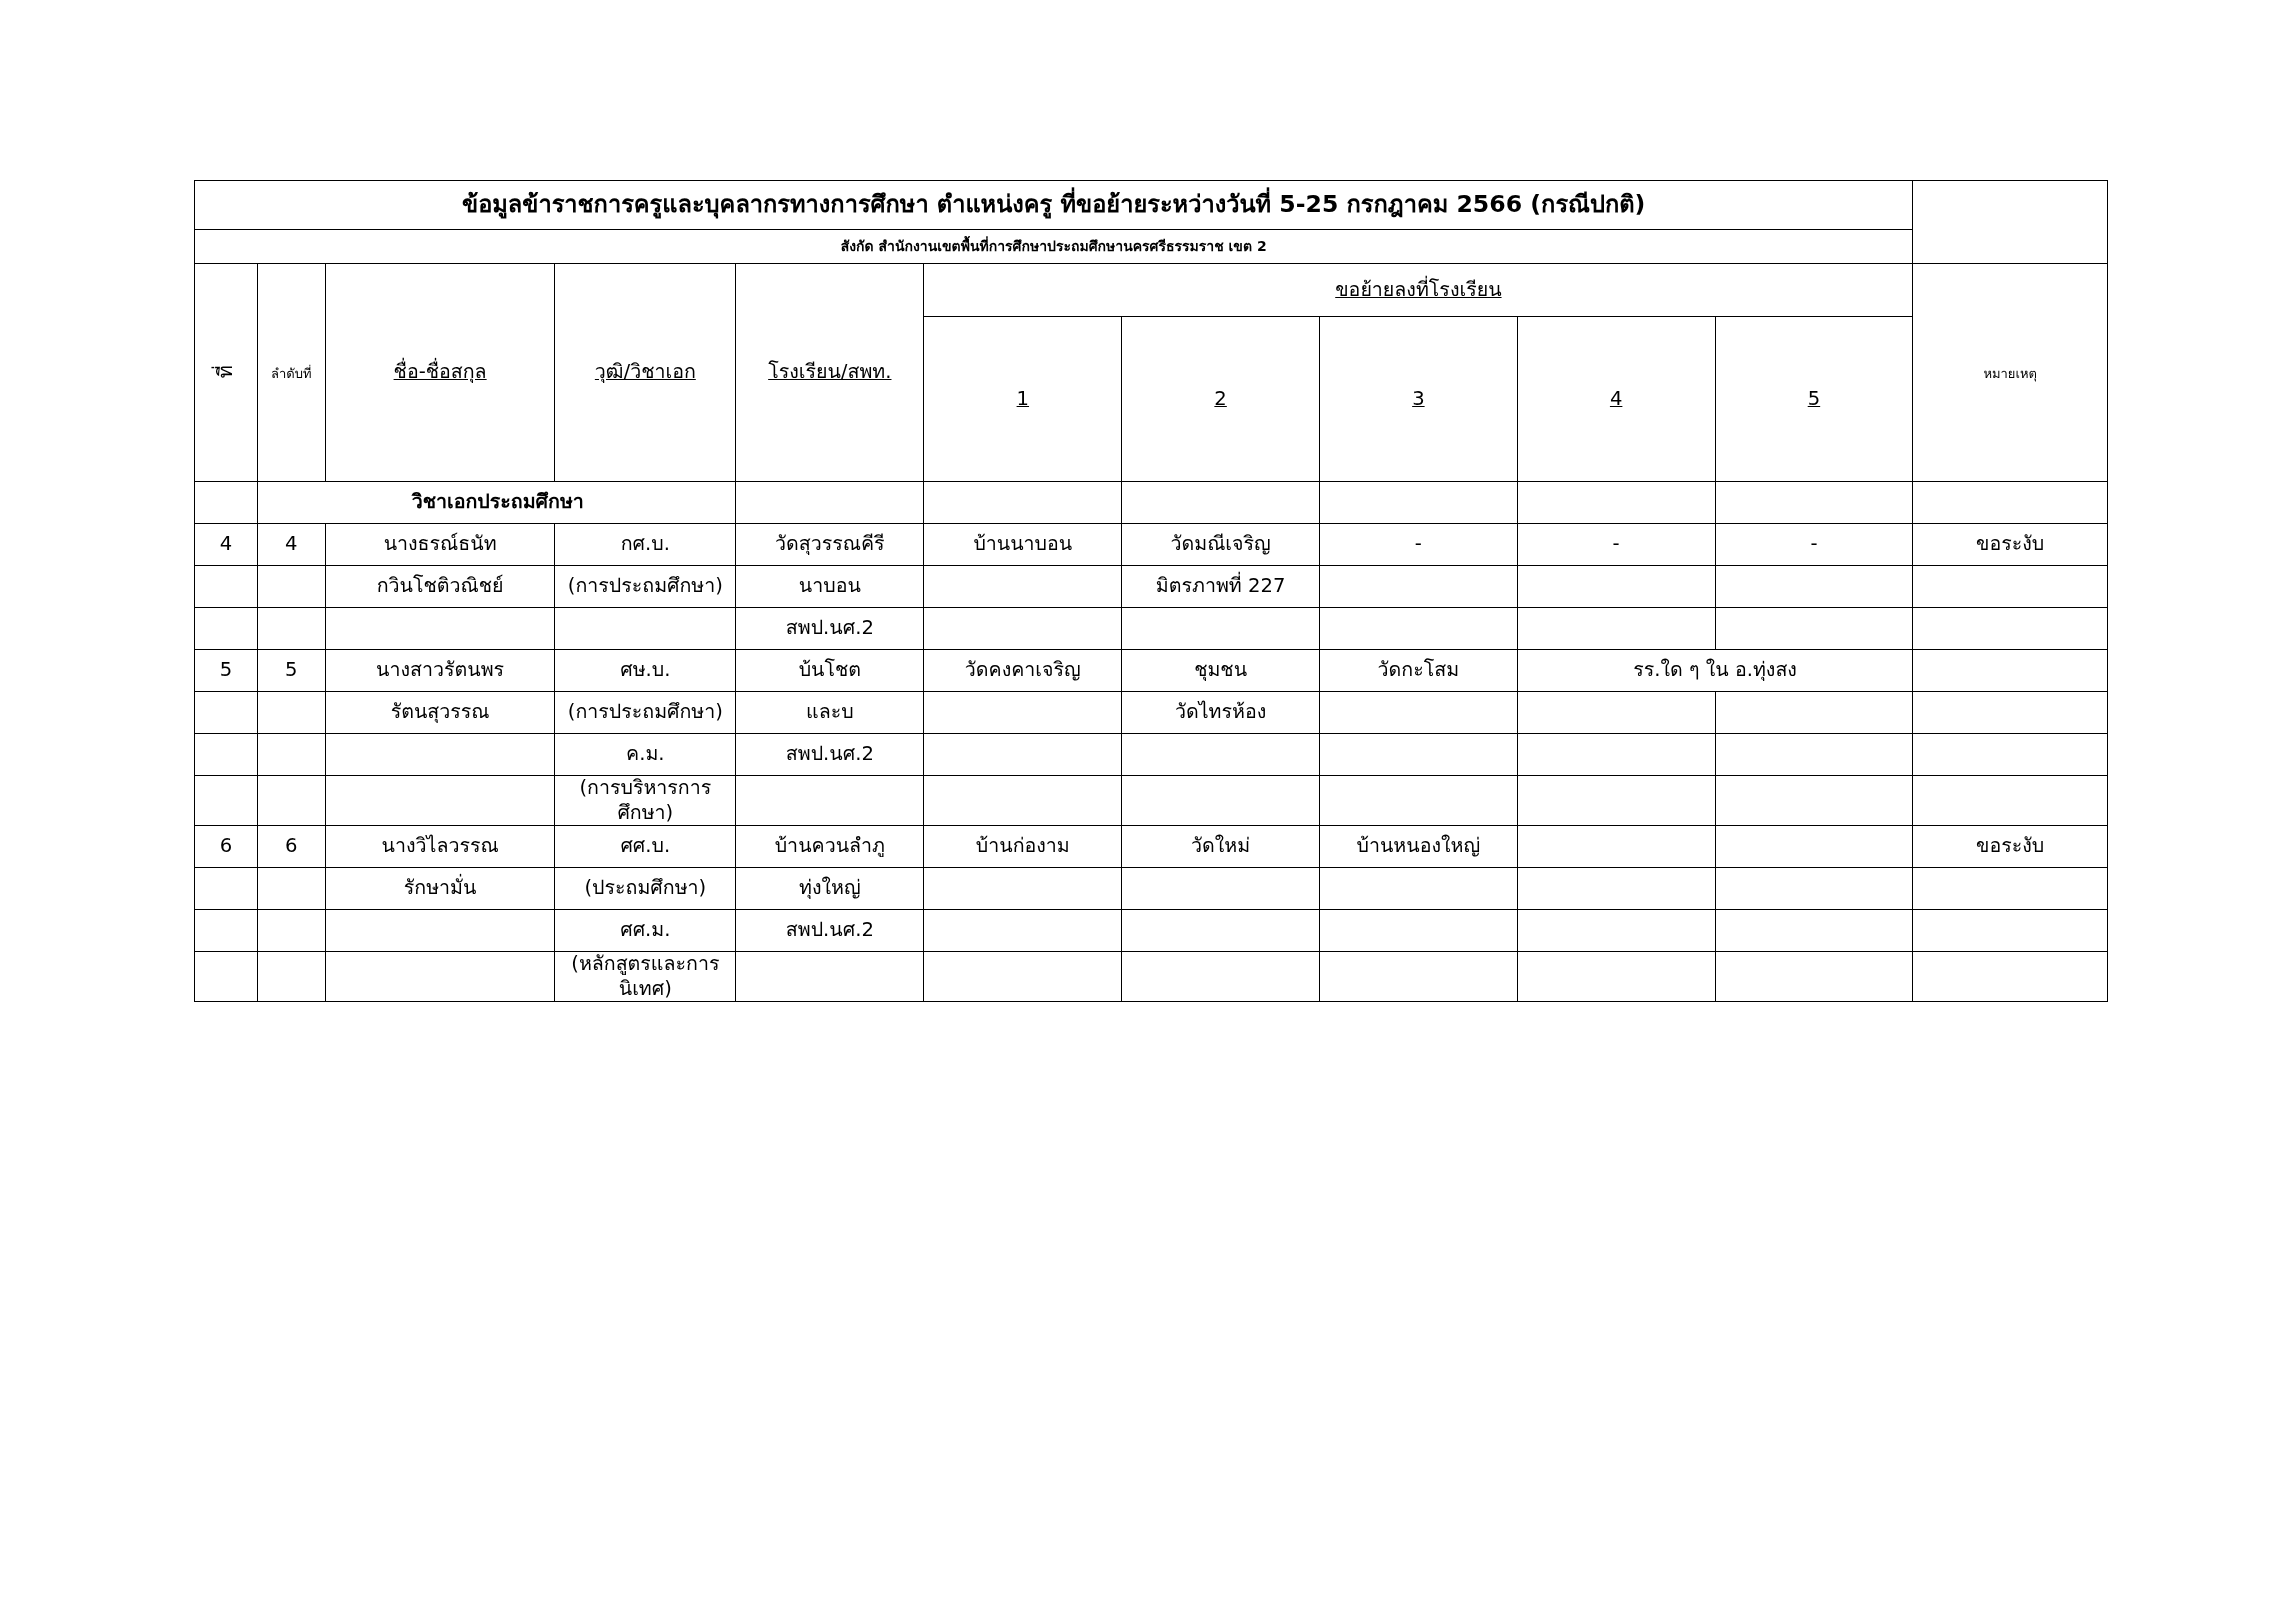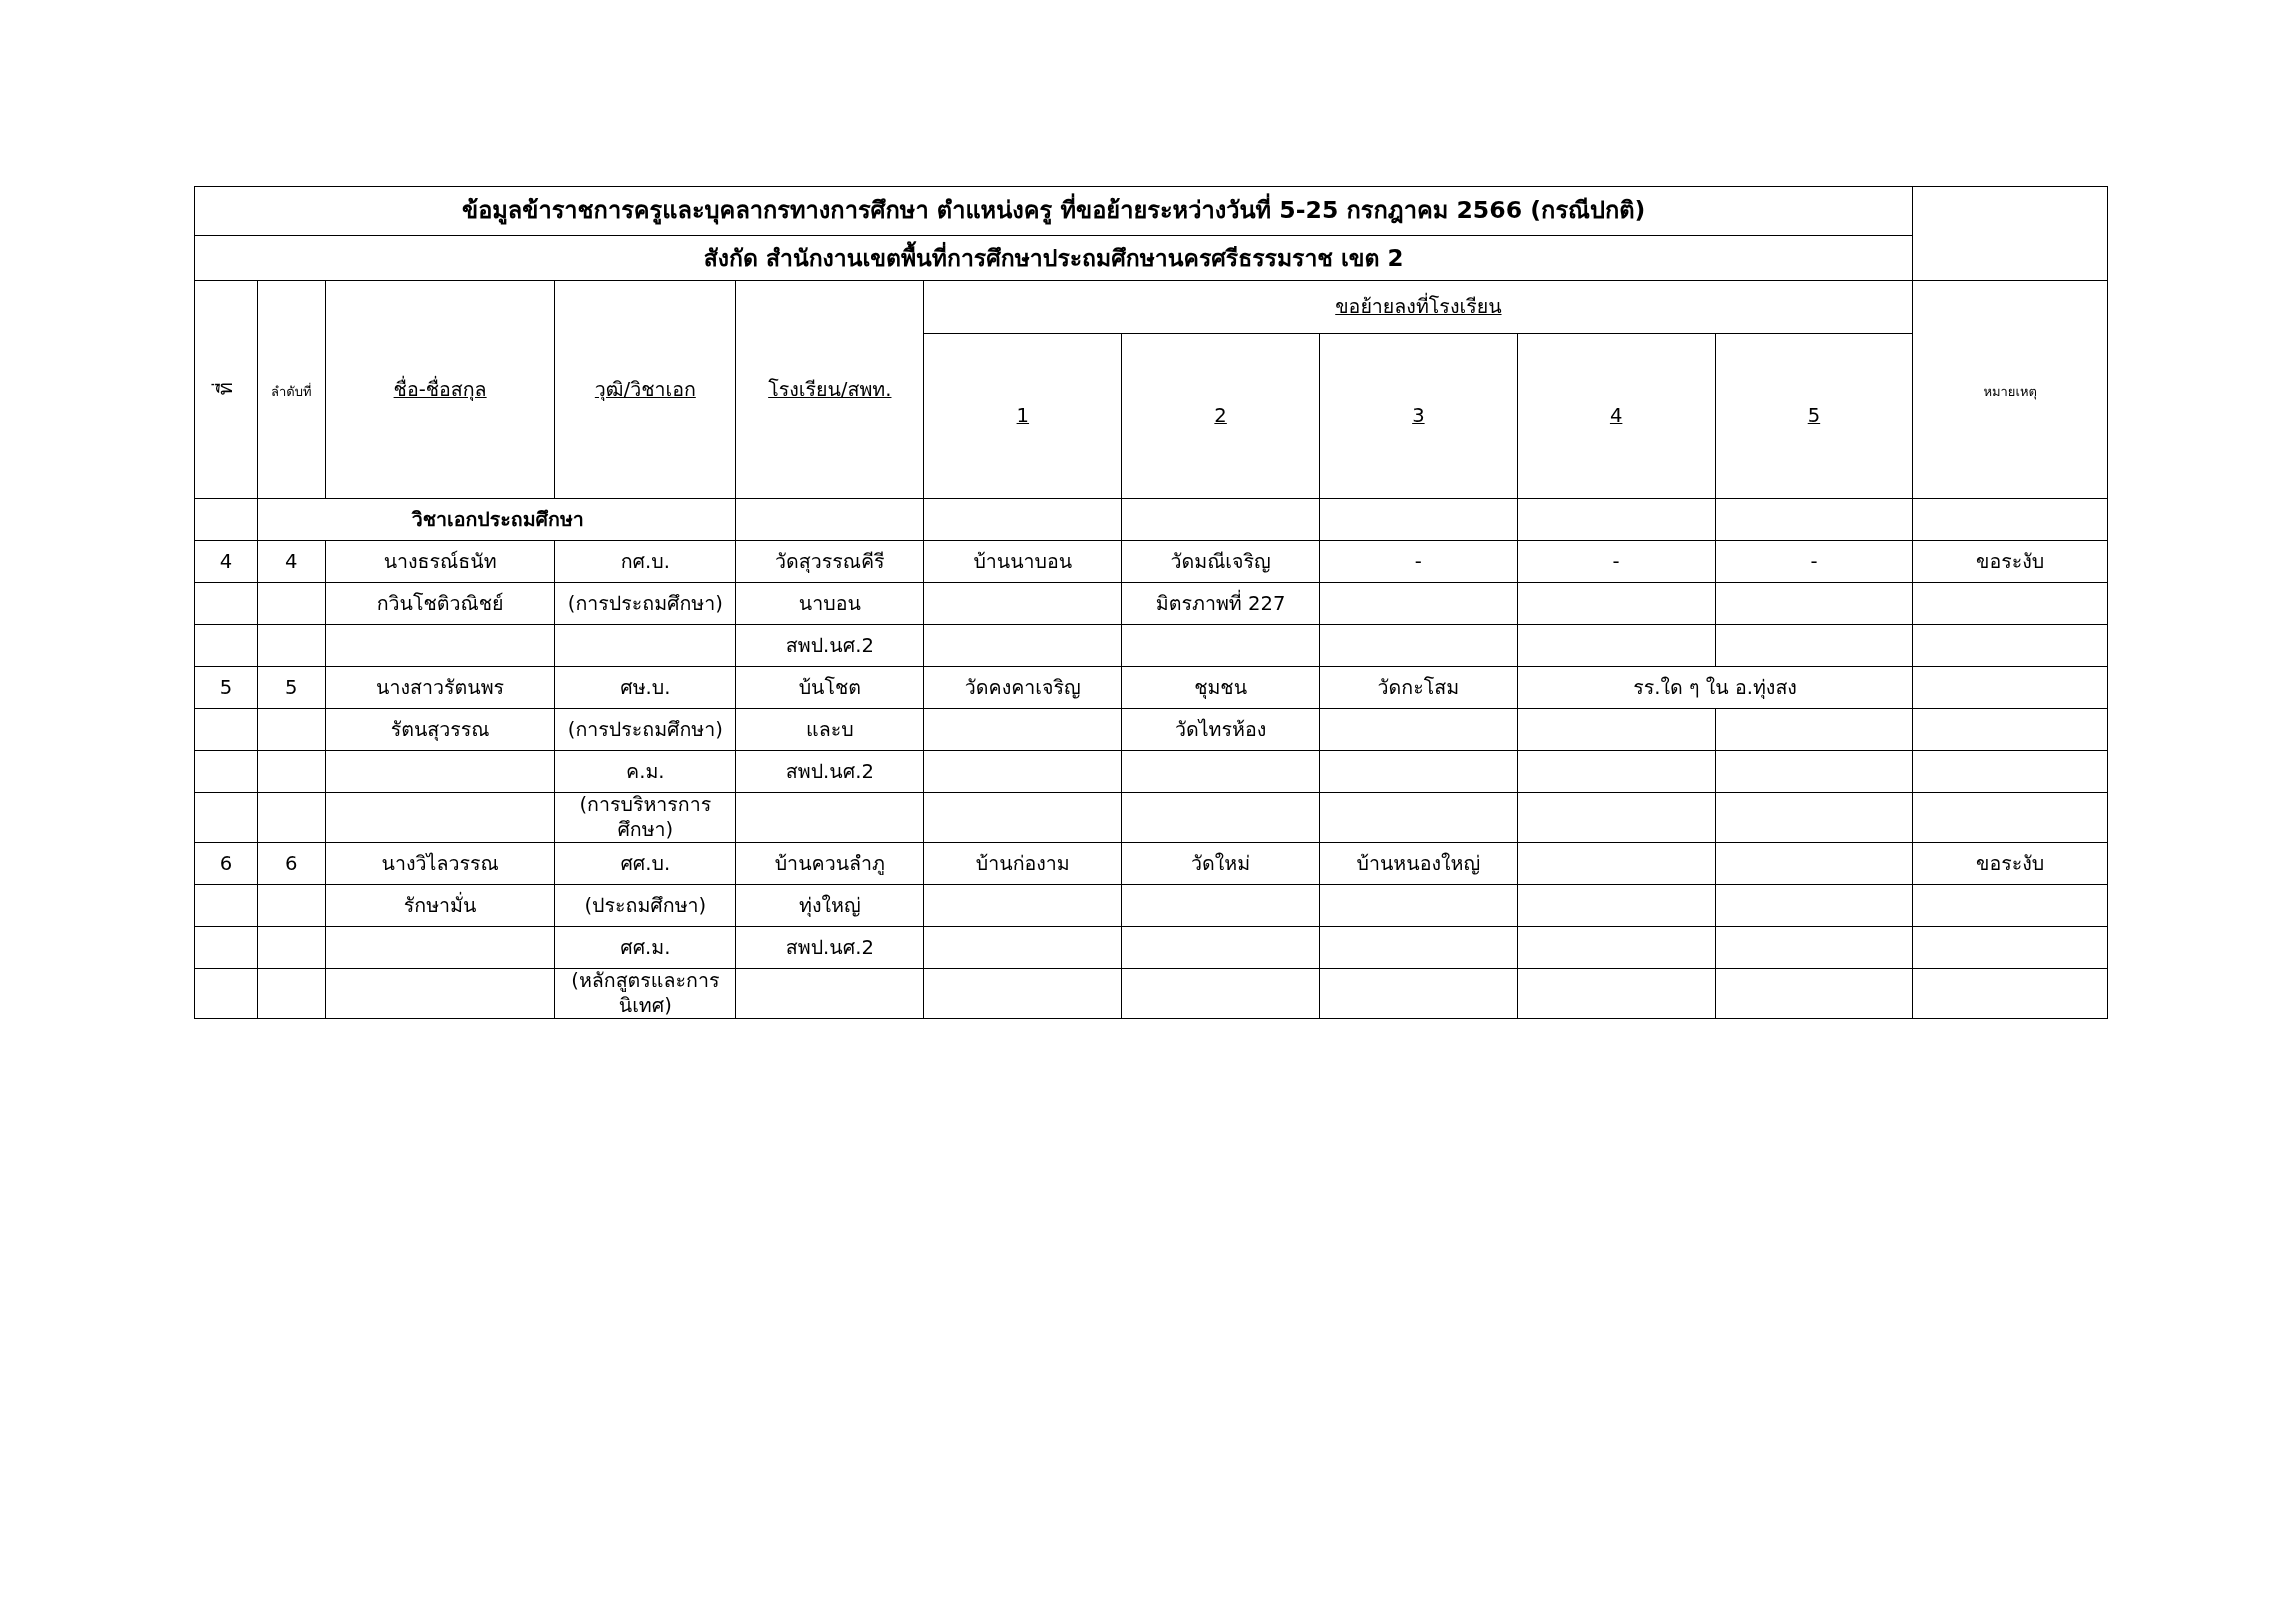--- a/index.html
+++ b/index.html
@@ -17,40 +17,40 @@
   .page {
     position: absolute;
     left: 0;
     top: 0;
     width: 2295px;
     height: 1623px;
   }
   .doc-table {
     position: absolute;
     left: 194px;
-    top: 186px;
+    top: 180px;
     width: 1914px;
     border-collapse: collapse;
     table-layout: fixed;
   }
   .doc-table td {
     border: 1.3px solid #000000;
     padding: 0 3.9px;
     vertical-align: middle;
     text-align: center;
     font-size: 19.6px;
     line-height: 1.25;
   }
   .title-row td {
     font-size: 23.6px;
     font-weight: bold;
     padding: 9.2px 5.2px;
   }
   .subtitle-row td {
-    font-size: 23px;
+    font-size: 14px;
     font-weight: bold;
     padding: 7.9px 5.2px;
   }
   .hdr {
     font-size: 21px;
     text-decoration: underline;
   }
   .narrow-head {
     writing-mode: vertical-rl;
     transform: rotate(180deg);

